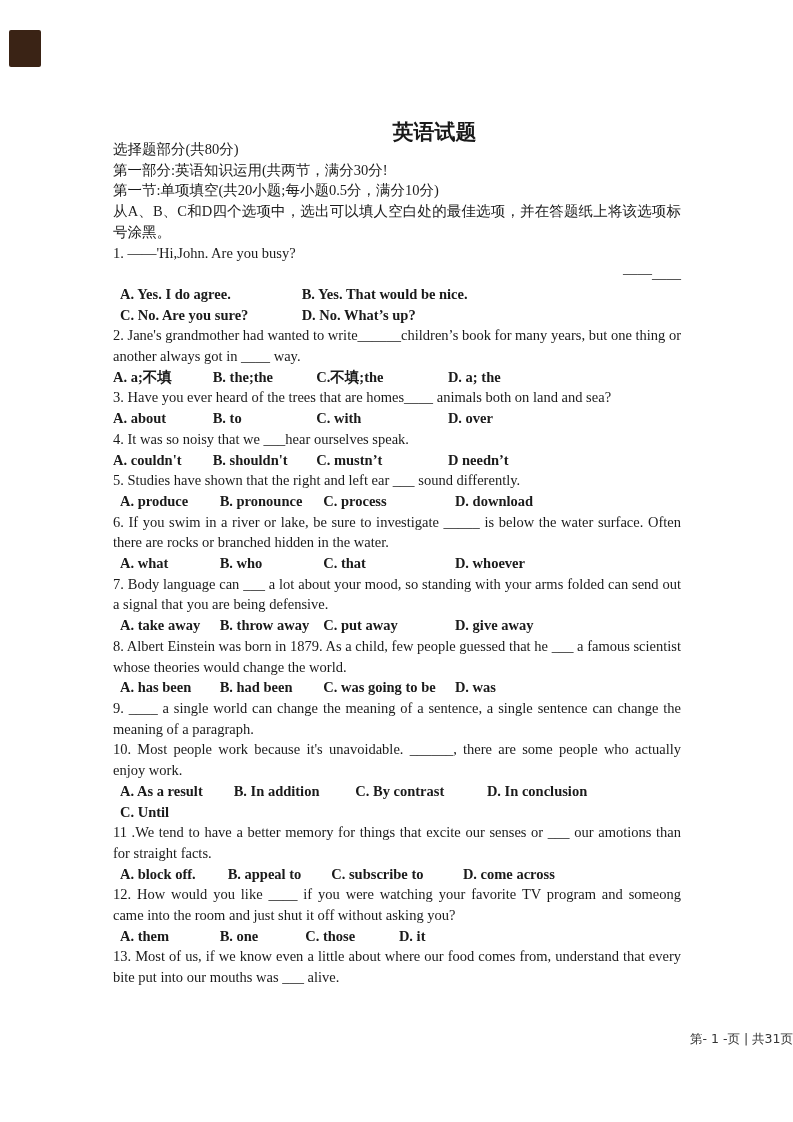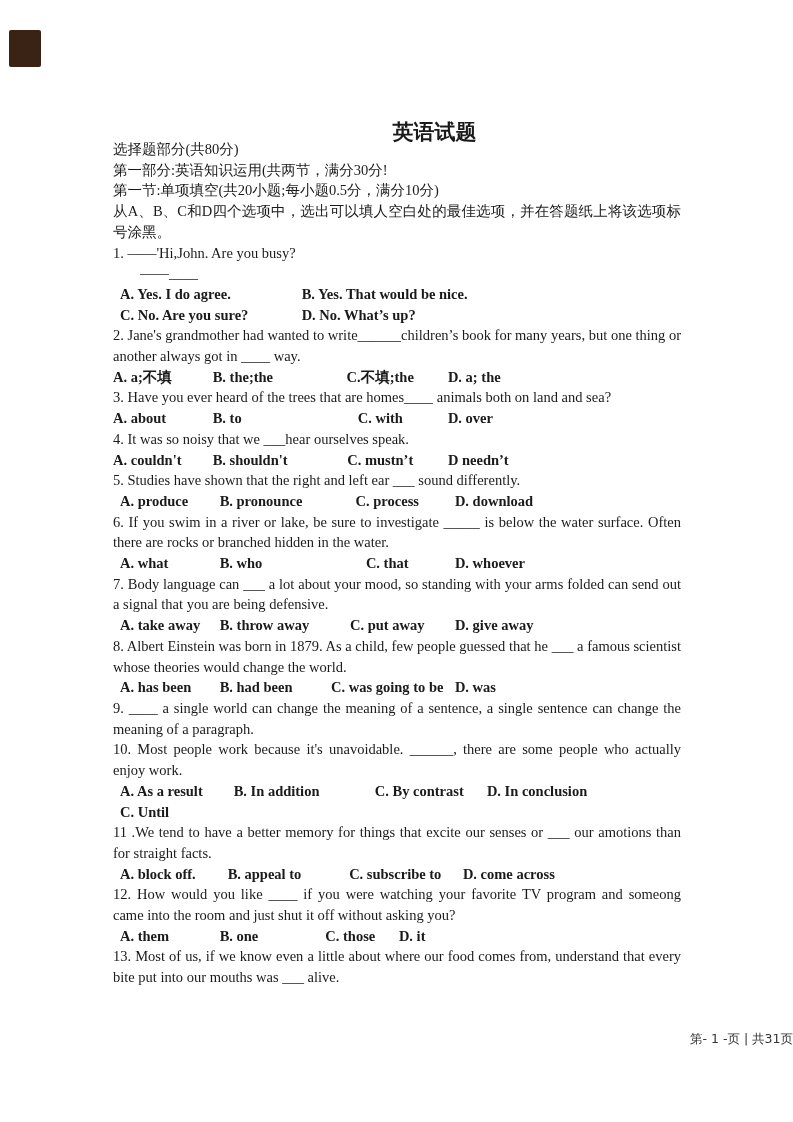--- a/index.html
+++ b/index.html
@@ -7,24 +7,24 @@
         font-family:"Liberation Serif",serif;color:#1a1a1a;overflow:hidden;}
   .corner-stamp{position:absolute;left:9px;top:30px;width:32px;height:37px;
         background:#3a2315;border-radius:2px;}
   .watermark{position:absolute;left:568px;top:748px;font-size:34px;letter-spacing:10px;
         color:#eebcbc;opacity:.55;font-family:"DejaVu Sans",sans-serif;white-space:nowrap;z-index:0;}
   .title{position:absolute;top:100px;left:0;width:100%;text-align:center;margin:18px;
         font-size:21px;font-weight:bold;font-family:"DejaVu Sans",sans-serif;z-index:1;padding-left:20px;}
   .doc{position:absolute;left:113px;top:139px;width:568px;font-size:14.5px;
         line-height:20.7px;z-index:1;}
   .line,.stem{text-align:justify;}
-  .indent{padding-left:27px;text-align:left;}
+  .indent{padding-left:27px;text-align:right;}
   .opts{padding-left:7px;white-space:nowrap;}
   .opts span{display:inline-block;font-weight:bold;}
-  .o0{width:96px;} .o1{width:100px;} .o2{width:128px;text-align:center;}
+  .o0{width:96px;} .o1{width:100px;} .o2{width:128px;}
   .two .o0{width:178px;}
   .footer{position:absolute;top:1031px;left:0;width:100%;text-align:right;
         font-size:12.5px;color:#333;font-family:"DejaVu Sans",sans-serif;z-index:1;}
 </style>
 </head>
 <body>
 
 <div class="page">
 
   <div class="corner-stamp"></div>

